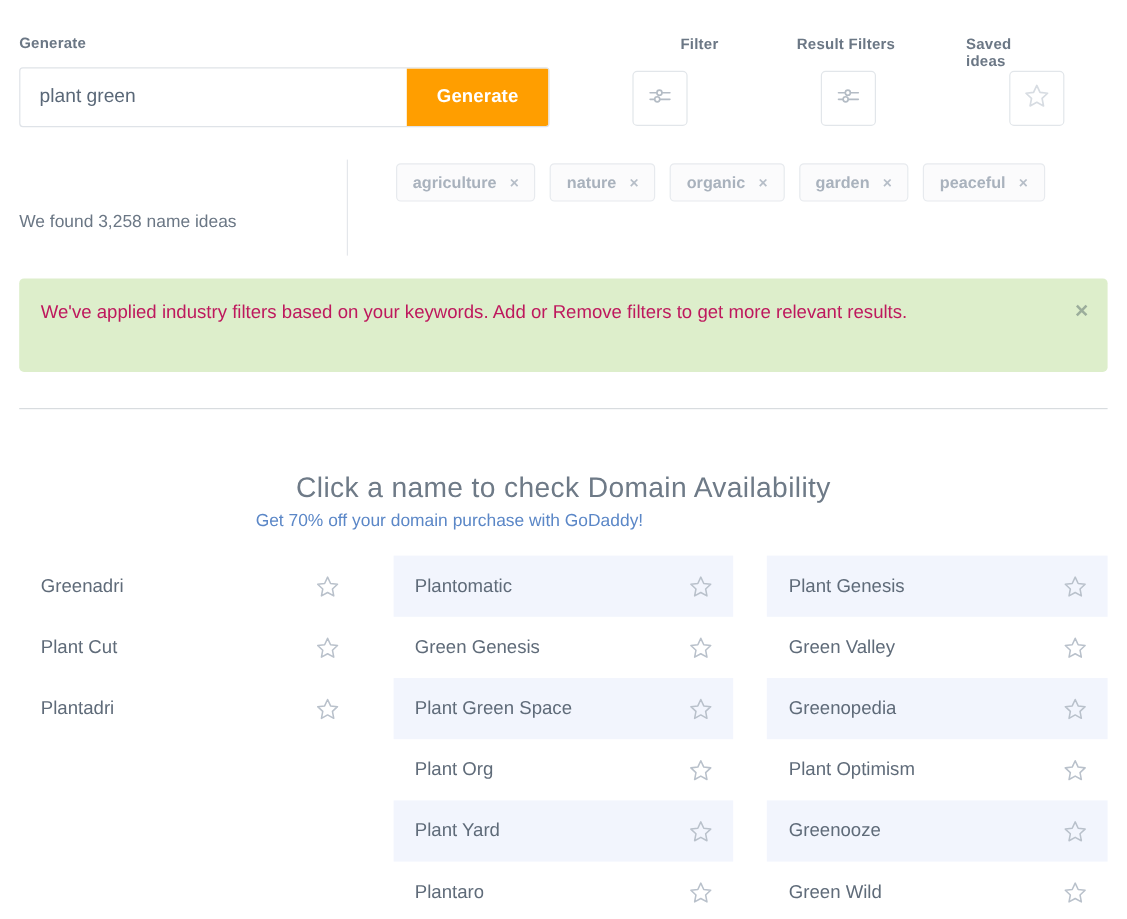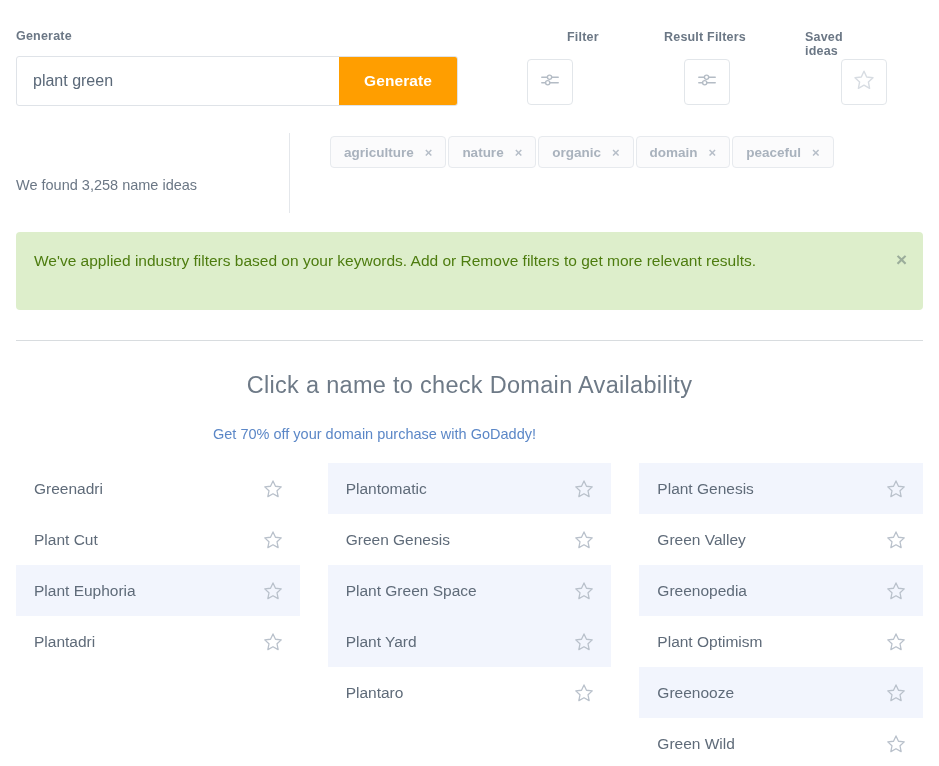--- a/index.html
+++ b/index.html
@@ -100,21 +100,21 @@
     left: 289px; top: 133px;
     width: 1px; height: 80px;
     background: #e4e7eb;
   }
   .tags {
     position: absolute;
     left: 330px; top: 136px;
     width: 600px;
     display: flex;
     flex-wrap: wrap;
-    gap: 10px 2px;
+    gap: 10px 12px;
   }
   .tag {
     height: 32px;
     border: 1px solid #e7eaee;
     border-radius: 4px;
     background: #fbfbfc;
     display: inline-flex;
     align-items: center;
     padding: 0 13px;
     font-size: 13.5px;
@@ -140,21 +140,21 @@
     background: #ddeecb;
     border-radius: 4px;
     box-sizing: border-box;
   }
   .alert-text {
     position: absolute;
     left: 18px; top: 15px;
     width: 810px;
     font-size: 15.5px;
     line-height: 28px;
-    color: #4d7c0f;
+    color: #be185d;
   }
   .alert-close {
     position: absolute;
     right: 16px; top: 18px;
     font-size: 19px;
     font-weight: bold;
     color: #9bad9b;
     cursor: pointer;
     line-height: 1;
     background: none;
@@ -165,21 +165,21 @@
 
   
   .hr {
     position: absolute;
     left: 16px; top: 340px;
     width: 907px; height: 1px;
     background: #d8dcdf;
   }
   .head-title {
     position: absolute;
-    left: 0; top: 372px;
+    left: 0; top: 393px;
     width: 939px;
     text-align: center;
     font-size: 23.5px;
     font-weight: normal;
     color: #6e7a87;
     letter-spacing: .3px;
   }
   .head-sub {
     position: absolute;
     left: 0; top: 426px;
@@ -286,21 +286,21 @@
   </span>
   <span class="tag">
     <span>nature</span>
     <span class="tag-x">×</span>
   </span>
   <span class="tag">
     <span>organic</span>
     <span class="tag-x">×</span>
   </span>
   <span class="tag">
-    <span>domain</span>
+    <span>garden</span>
     <span class="tag-x">×</span>
   </span>
   <span class="tag">
     <span>peaceful</span>
     <span class="tag-x">×</span>
   </span>
 </div>
 
 <div class="alert">
   <div class="alert-text">We've applied industry filters based on your keywords. Add or Remove filters to get more relevant results.</div>
@@ -323,28 +323,20 @@
       </span>
     </div>
     <div class="name-row">
       <span class="name-text">Plant Cut</span>
       <span class="star">
         <svg width="22" height="22" viewBox="0 0 24 24" fill="none" stroke="#b9c1cb" stroke-width="1.4" stroke-linejoin="round">
             <path d="M12 3.2 L14.7 9.0 L21 9.7 L16.4 14.0 L17.6 20.3 L12 17.2 L6.4 20.3 L7.6 14.0 L3 9.7 L9.3 9.0 Z"></path>
           </svg>
       </span>
     </div>
-    <div class="name-row alt">
-      <span class="name-text">Plant Euphoria</span>
-      <span class="star">
-        <svg width="22" height="22" viewBox="0 0 24 24" fill="none" stroke="#b9c1cb" stroke-width="1.4" stroke-linejoin="round">
-            <path d="M12 3.2 L14.7 9.0 L21 9.7 L16.4 14.0 L17.6 20.3 L12 17.2 L6.4 20.3 L7.6 14.0 L3 9.7 L9.3 9.0 Z"></path>
-          </svg>
-      </span>
-    </div>
     <div class="name-row">
       <span class="name-text">Plantadri</span>
       <span class="star">
         <svg width="22" height="22" viewBox="0 0 24 24" fill="none" stroke="#b9c1cb" stroke-width="1.4" stroke-linejoin="round">
             <path d="M12 3.2 L14.7 9.0 L21 9.7 L16.4 14.0 L17.6 20.3 L12 17.2 L6.4 20.3 L7.6 14.0 L3 9.7 L9.3 9.0 Z"></path>
           </svg>
       </span>
     </div>
   </div>
 
@@ -366,20 +358,28 @@
       </span>
     </div>
     <div class="name-row alt">
       <span class="name-text">Plant Green Space</span>
       <span class="star">
         <svg width="22" height="22" viewBox="0 0 24 24" fill="none" stroke="#b9c1cb" stroke-width="1.4" stroke-linejoin="round">
             <path d="M12 3.2 L14.7 9.0 L21 9.7 L16.4 14.0 L17.6 20.3 L12 17.2 L6.4 20.3 L7.6 14.0 L3 9.7 L9.3 9.0 Z"></path>
           </svg>
       </span>
     </div>
+    <div class="name-row">
+      <span class="name-text">Plant Org</span>
+      <span class="star">
+        <svg width="22" height="22" viewBox="0 0 24 24" fill="none" stroke="#b9c1cb" stroke-width="1.4" stroke-linejoin="round">
+            <path d="M12 3.2 L14.7 9.0 L21 9.7 L16.4 14.0 L17.6 20.3 L12 17.2 L6.4 20.3 L7.6 14.0 L3 9.7 L9.3 9.0 Z"></path>
+          </svg>
+      </span>
+    </div>
     <div class="name-row alt">
       <span class="name-text">Plant Yard</span>
       <span class="star">
         <svg width="22" height="22" viewBox="0 0 24 24" fill="none" stroke="#b9c1cb" stroke-width="1.4" stroke-linejoin="round">
             <path d="M12 3.2 L14.7 9.0 L21 9.7 L16.4 14.0 L17.6 20.3 L12 17.2 L6.4 20.3 L7.6 14.0 L3 9.7 L9.3 9.0 Z"></path>
           </svg>
       </span>
     </div>
     <div class="name-row">
       <span class="name-text">Plantaro</span>

